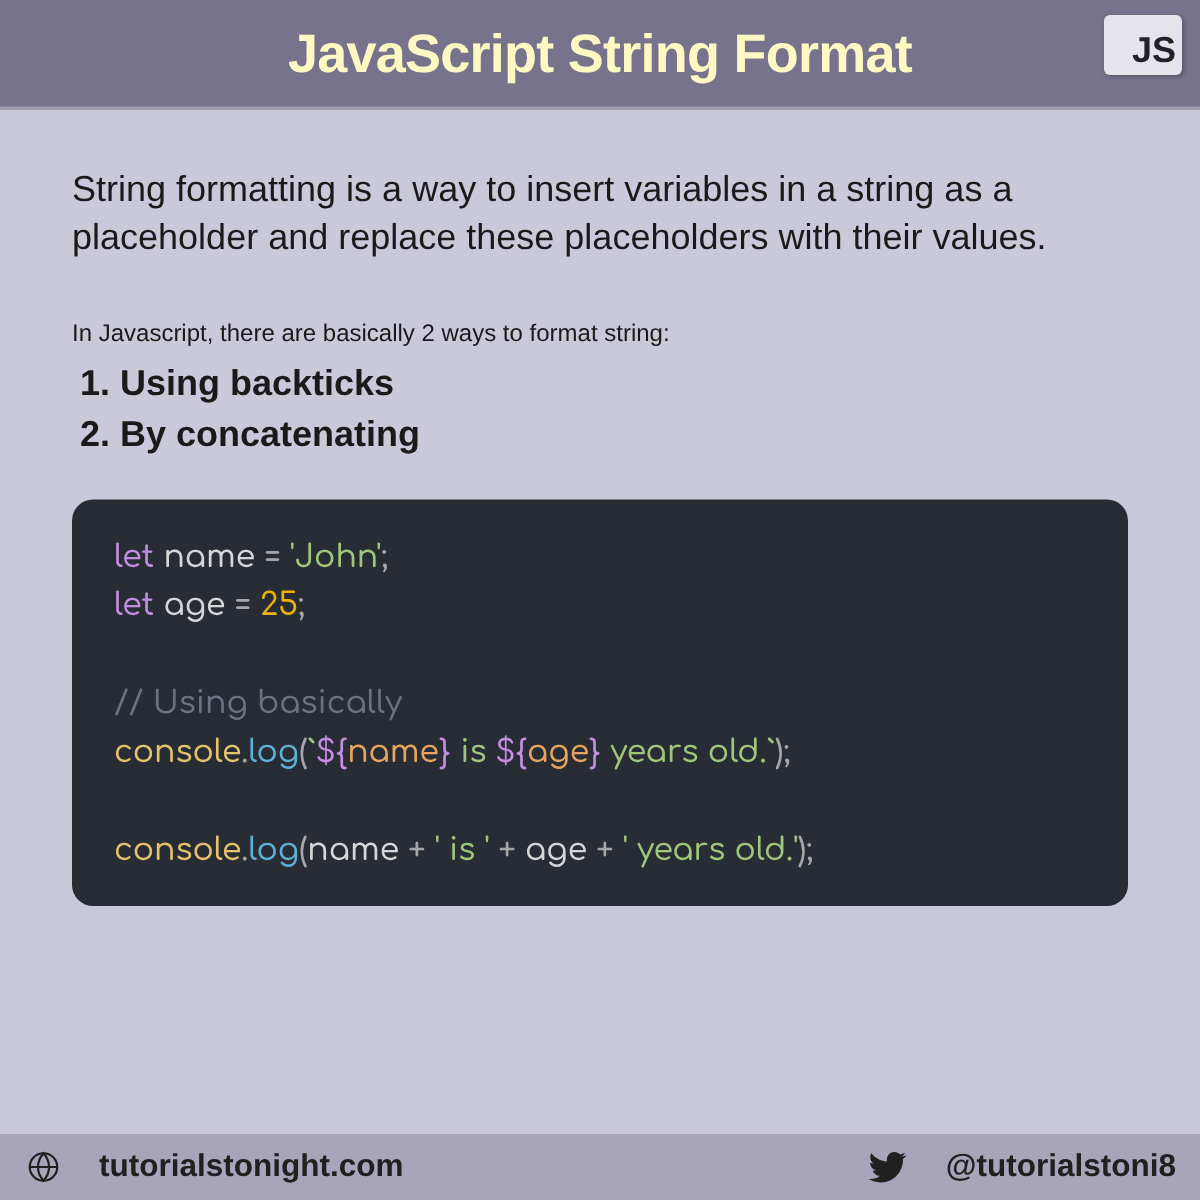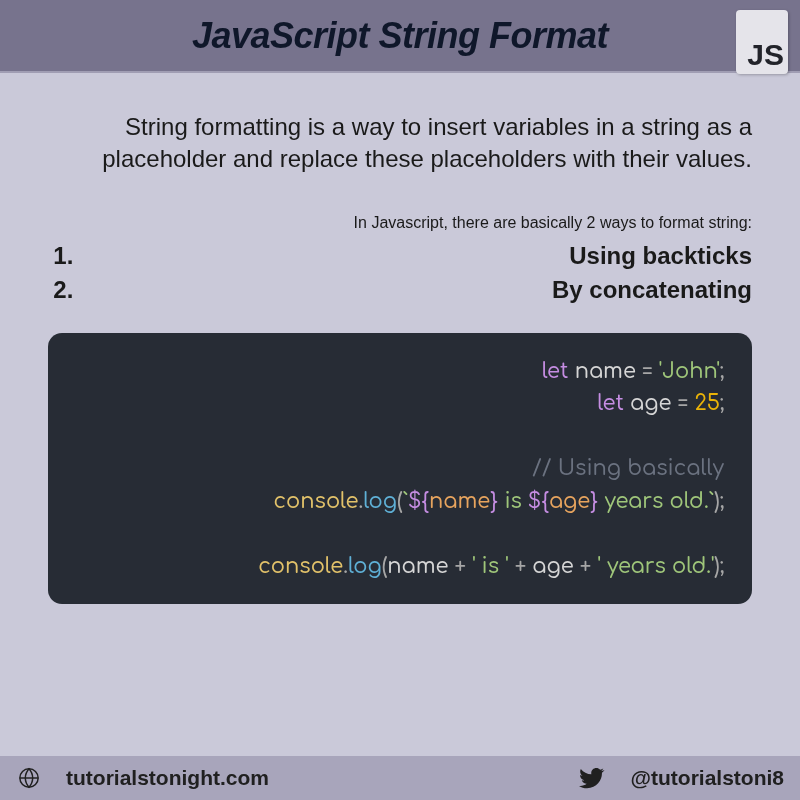--- a/index.html
+++ b/index.html
@@ -1,20 +1,20 @@
 <!DOCTYPE html>
 <html><head>
 <meta charset="utf-8">
 <style>
 * { margin:0; padding:0; box-sizing:border-box; }
 body { width:800px; height:800px; background:#cac9d9; font-family:Arial,Helvetica,sans-serif; display:flex; flex-direction:column; overflow:hidden; }
 .header { background:#77738d; height:73px; display:flex; align-items:center; justify-content:center; position:relative; border-bottom:2px solid #a09db3; }
-.header-title { color:#0f172a; font-size:36px; font-weight:800; letter-spacing:-0.5px;font-style:italic; }
-.js-badge { position:absolute; right:12px; top:10px; width:52px; height:64px; background:#e5e4ea; border-radius:4px; display:flex; align-items:flex-end; justify-content:flex-end; padding:0 4px 2px 0; color:#22232a; font-weight:800; font-size:30px; box-shadow:1px 1px 3px rgba(0,0,0,0.25); }
-.content { flex:1; padding:38px 48px 20px 48px; color:#1a1a1a;text-align:right; }
+.header-title { color:#fef9c3; font-size:36px; font-weight:800; letter-spacing:-0.5px; }
+.js-badge { position:absolute; right:12px; top:10px; width:52px; height:40px; background:#e5e4ea; border-radius:4px; display:flex; align-items:flex-end; justify-content:flex-end; padding:0 4px 2px 0; color:#22232a; font-weight:800; font-size:24px; box-shadow:1px 1px 3px rgba(0,0,0,0.25); }
+.content { flex:1; padding:38px 48px 20px 48px; color:#1a1a1a; }
 .intro { font-size:24px; line-height:1.35; margin-bottom:36px; }
 .ways { font-size:16px; line-height:1.35; margin-bottom:6px; }
 .ways-list { font-size:24px; line-height:1.4; margin-left:32px; margin-bottom:26px; list-style:decimal;font-weight:bold; }
 .code-block { background:#272c35; border-radius:14px; padding:22px 28px; font-family:"Comfortaa","Trebuchet MS",sans-serif; font-size:21px; line-height:1.55; color:#b7b7b7; font-weight:500; }
 .tok-kw { color:#c58de2; }
 .tok-var { color:#d6d6d6; }
 .tok-op { color:#a6a6a6; }
 .tok-str { color:#9fc67a; }
 .tok-num { color:#eab308; }
 .tok-cmt { color:#6b7280; }

